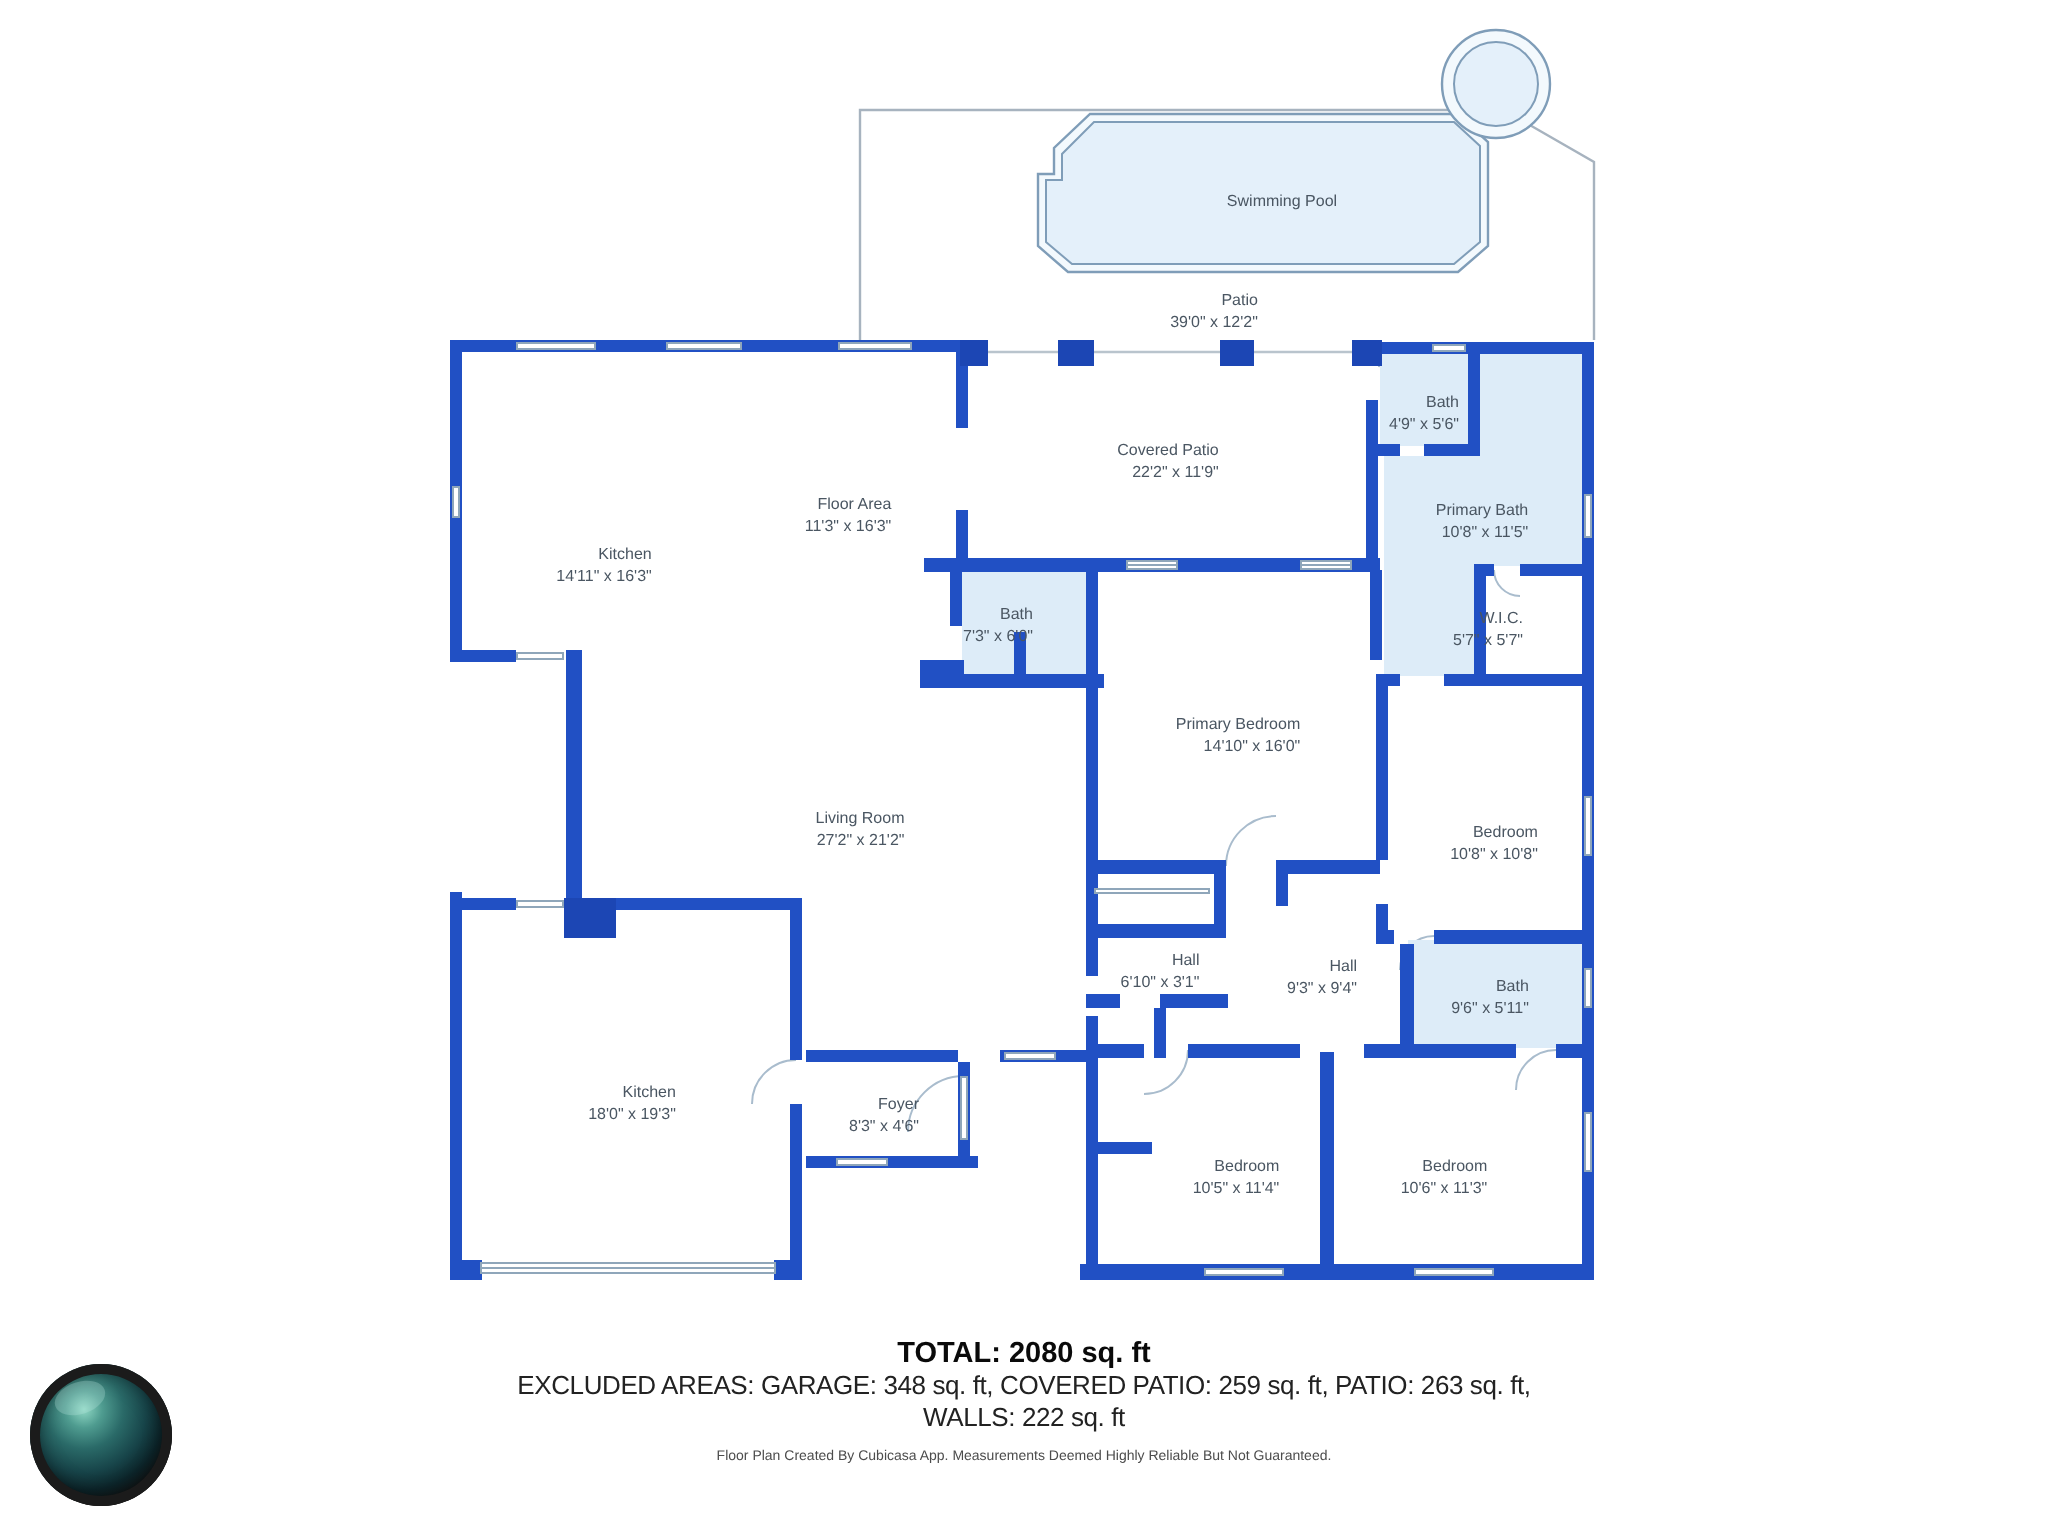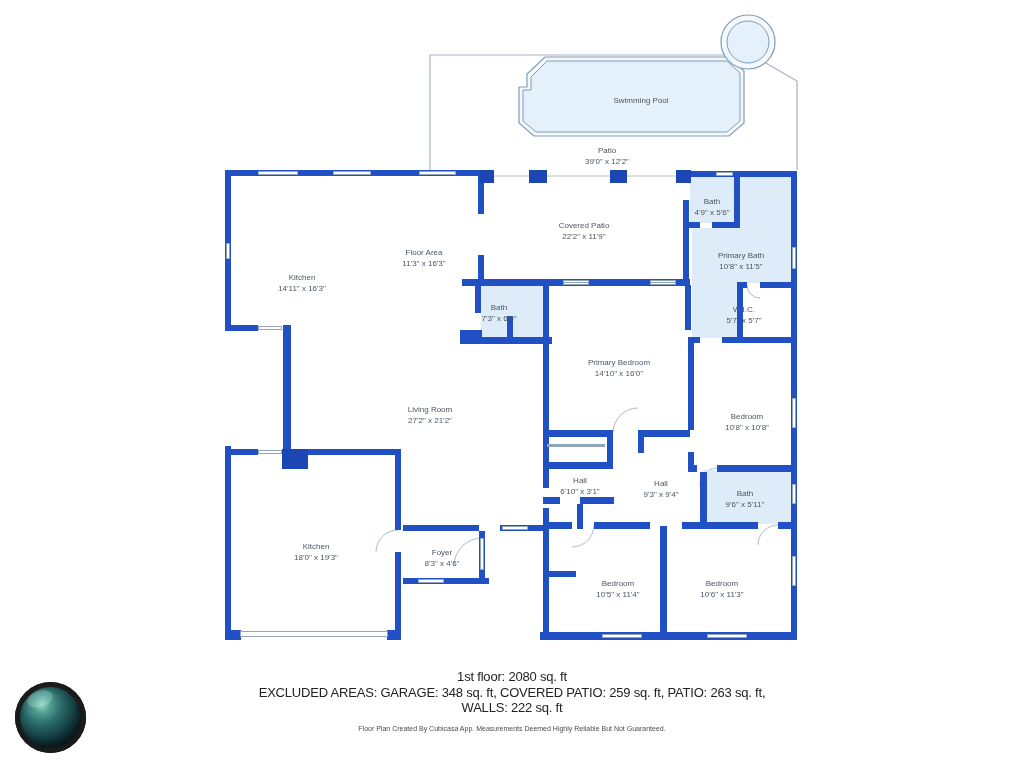--- a/index.html
+++ b/index.html
@@ -5,21 +5,21 @@
   html,body{margin:0;padding:0;background:#ffffff;}
   #canvas{position:relative;width:1024px;height:768px;background:#ffffff;overflow:hidden;
           font-family:"Liberation Sans",sans-serif;}
   .w{position:absolute;background:#2150c4;}
   .wd{position:absolute;background:#1c46b4;}
   .fill{position:absolute;background:#ddecf8;}
   .winh{position:absolute;background:#ffffff;border:1px solid #8fa6ba;box-sizing:border-box;
         background-image:linear-gradient(to bottom,#fff 0 38%,#8fa6ba 38% 62%,#fff 62% 100%);}
   .winv{position:absolute;background:#ffffff;border:1px solid #8fa6ba;box-sizing:border-box;
         background-image:linear-gradient(to right,#fff 0 38%,#8fa6ba 38% 62%,#fff 62% 100%);}
-  .lbl{position:absolute;transform:translate(-50%,-50%);text-align:center;font-size:8px;
+  .lbl{position:absolute;transform:translate(-50%,-50%);text-align:right;font-size:8px;
        line-height:10.5px;color:#4a5662;white-space:nowrap;}
   .lbl .nm,.lbl .dm{display:block;}
   #watermark{position:absolute;left:8px;top:371px;font-size:18px;letter-spacing:1px;
              color:#c9c9c4;}
   #footer{position:absolute;left:0;right:0;top:669px;text-align:center;color:#222222;}
   #footer .total{font-size:14.5px;font-weight:bold;color:#0a0a0a;line-height:16px;}
   #footer .line{font-size:13px;line-height:15.5px;letter-spacing:-0.2px;}
   #footer .disclaimer{font-size:7px;color:#4c4c4c;margin-top:9px;}
   #logo{position:absolute;left:15px;top:682px;width:71px;height:71px;border-radius:50%;
         background:radial-gradient(circle at 38% 32%,#8fd8c4 0%,#4f9c90 14%,#2a6a68 30%,
@@ -223,20 +223,20 @@
         <span class="dm">10'5" x 11'4"</span>
       </div>
       <div class="lbl" style="left: 722px; top: 589px;">
         <span class="nm">Bedroom</span>
         <span class="dm">10'6" x 11'3"</span>
       </div>
     </div>
 
 
   <div id="footer">
-    <div class="line">1st floor: 2080 sq. ft</div>
+    <div class="total">TOTAL: 2080 sq. ft</div>
     <div class="line">EXCLUDED AREAS: GARAGE: 348 sq. ft, COVERED PATIO: 259 sq. ft, PATIO: 263 sq. ft,</div>
     <div class="line">WALLS: 222 sq. ft</div>
     <div class="disclaimer">Floor Plan Created By Cubicasa App. Measurements Deemed Highly Reliable But Not Guaranteed.</div>
   </div>
 
   <div id="logo"></div>
 </div>
 
 </body></html>

